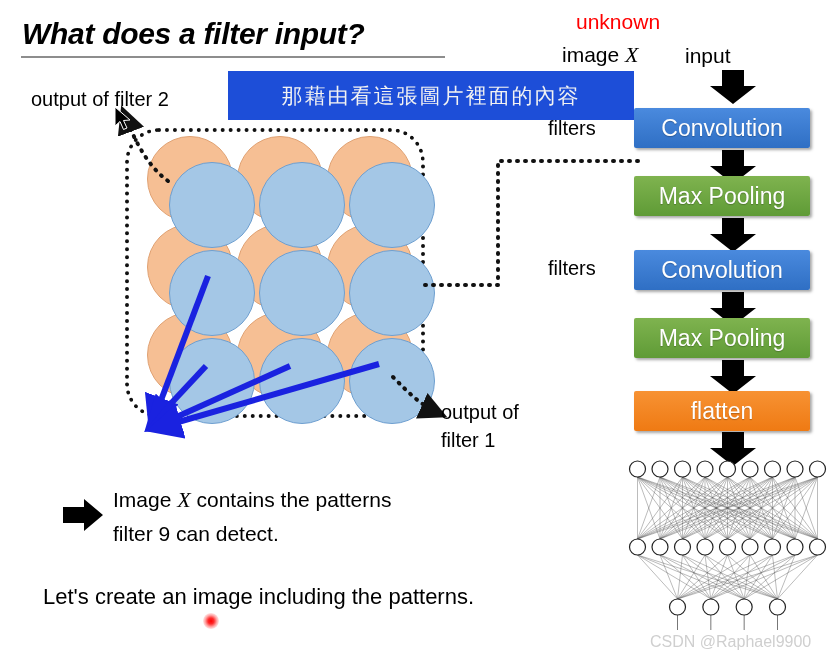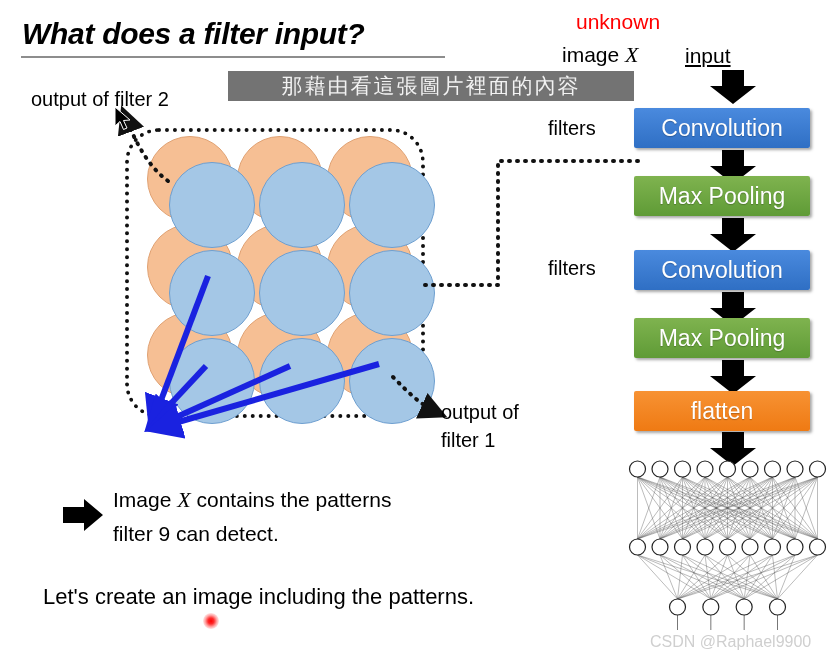--- a/index.html
+++ b/index.html
@@ -35,22 +35,22 @@
     font-size:20px;line-height:28px;white-space:nowrap;
   }
   #label-large{
     position:absolute;left:55px;top:437px;
     font-size:20px;white-space:nowrap;
   }
 
   
   #caption{
     position:absolute;left:228px;top:71px;
-    width:406px;height:30px;
-    background:#737373;
+    width:406px;height:49px;
+    background:#1d4ed8;
     color:#f2f2f2;
     font-family:"DejaVu Serif", serif;
     font-size:21px;
     letter-spacing:2px;
     display:flex;align-items:center;justify-content:center;
     white-space:nowrap;
     text-align:center;
   }
 
   
@@ -99,21 +99,21 @@
     position:absolute;left:576px;top:10px;
     font-size:21px;color:#ff0000;white-space:nowrap;
   }
   #lbl-imagex{
     position:absolute;left:562px;top:42px;
     font-size:21px;white-space:nowrap;
   }
   #lbl-imagex i{font-family:"Liberation Serif",serif;font-style:italic;font-size:22px;}
   #lbl-input{
     position:absolute;left:685px;top:44px;
-    font-size:21px;white-space:nowrap;text-decoration:underline;
+    font-size:21px;white-space:nowrap;
   }
   #lbl-filters1{
     position:absolute;left:548px;top:117px;
     font-size:20px;white-space:nowrap;
   }
   #lbl-filters2{
     position:absolute;left:548px;top:257px;
     font-size:20px;white-space:nowrap;
   }
 

